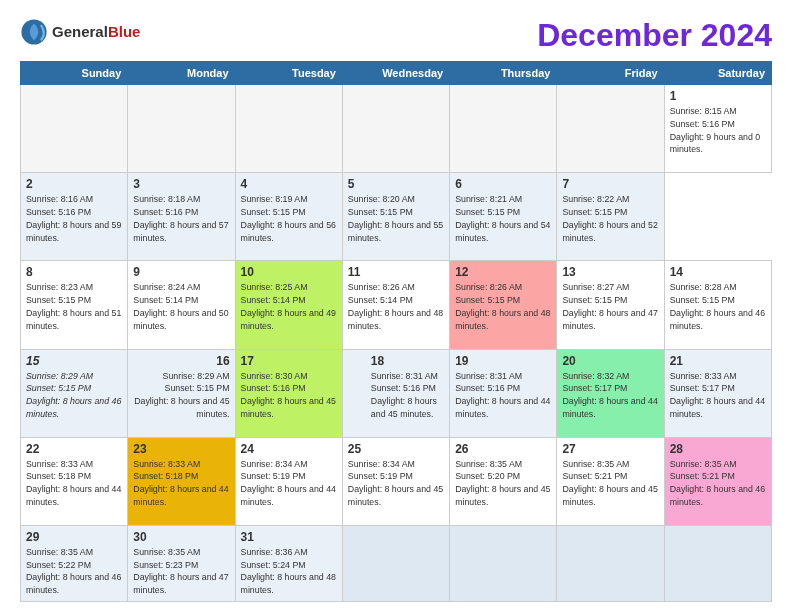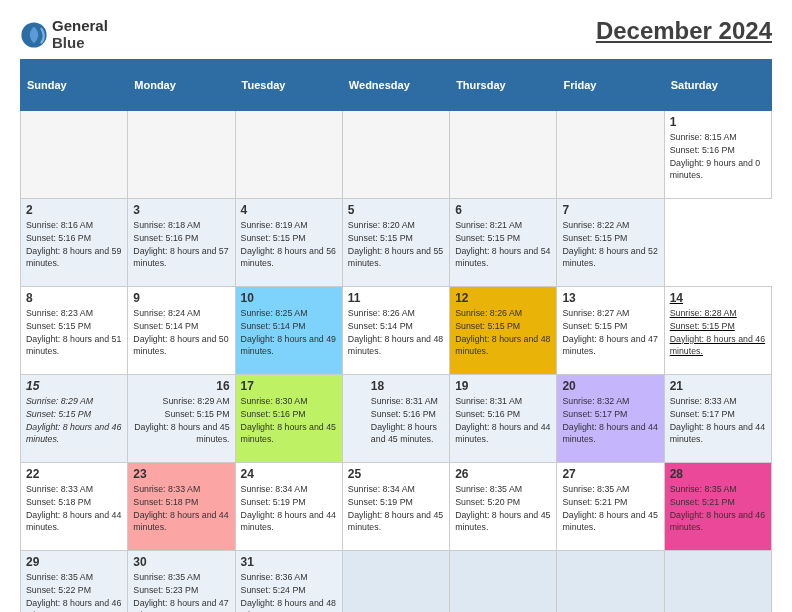--- a/index.html
+++ b/index.html
@@ -22,65 +22,64 @@
       justify-content: space-between;
       align-items: flex-start;
       margin-bottom: 8px;
     }
     .logo {
       display: flex;
       align-items: center;
     }
     .logo-text {
       display: flex;
-      flex-direction: column;
+      flex-direction: row;
       line-height: 1.1;
     }
     .logo-general {
       font-size: 15px;
       font-weight: bold;
       color: #333;
     }
     .logo-blue {
       font-size: 15px;
       font-weight: bold;
-      color: #404040;
+      color: #b91c1c;
     }
     .logo-icon {
       width: 28px;
       height: 28px;
       margin-right: 4px;
     }
     .title-block {
       text-align: right;
     }
     .month-title {
-      font-size: 24px;
-      font-weight: bold;
-      color: #404040;
+      font-size: 32px;
+      font-weight: bold;
+      color: #6d28d9;
       line-height: 1.1;
-      text-decoration: underline;
     }
     .location {
       font-size: 14px;
       color: #555;
     }
     .calendar {
       flex: 1;
       border-collapse: collapse;
       width: 100%;
       font-size: 9.5px;
     }
     .calendar th {
       background: #2e6da4;
       color: #fff;
       font-size: 11px;
       font-weight: bold;
-      padding: 19px 6px;
-      text-align: left;
+      padding: 5px 6px;
+      text-align: right;
       border: 1px solid #2e6da4;
     }
     .calendar td {
       border: 1px solid #ccc;
       vertical-align: top;
       padding: 4px 5px;
       width: calc(100%/7);
       height: 88px;
       background: #fff;
     }
@@ -177,37 +176,37 @@
         </tr>
         <tr>
           <td style="background: rgb(255, 255, 255);">
             <span class="day-num">8</span>
             <div class="day-info">Sunrise: 8:23 AM<br>Sunset: 5:15 PM<br>Daylight: 8 hours and 51 minutes.</div>
           </td>
           <td style="background: rgb(255, 255, 255);">
             <span class="day-num">9</span>
             <div class="day-info">Sunrise: 8:24 AM<br>Sunset: 5:14 PM<br>Daylight: 8 hours and 50 minutes.</div>
           </td>
-          <td style="background: #7dd3fc;">
+          <td style="background: #bef264;">
             <span class="day-num">10</span>
             <div class="day-info">Sunrise: 8:25 AM<br>Sunset: 5:14 PM<br>Daylight: 8 hours and 49 minutes.</div>
           </td>
           <td style="background: rgb(255, 255, 255); margin-left: 24px;">
             <span class="day-num">11</span>
             <div class="day-info">Sunrise: 8:26 AM<br>Sunset: 5:14 PM<br>Daylight: 8 hours and 48 minutes.</div>
           </td>
-          <td style="background: #eab308;">
+          <td style="background: #fca5a5;">
             <span class="day-num">12</span>
             <div class="day-info">Sunrise: 8:26 AM<br>Sunset: 5:15 PM<br>Daylight: 8 hours and 48 minutes.</div>
           </td>
           <td style="background: rgb(255, 255, 255);">
             <span class="day-num">13</span>
             <div class="day-info">Sunrise: 8:27 AM<br>Sunset: 5:15 PM<br>Daylight: 8 hours and 47 minutes.</div>
           </td>
-          <td style="background: rgb(255, 255, 255); text-decoration: underline;">
+          <td style="background: rgb(255, 255, 255);">
             <span class="day-num">14</span>
             <div class="day-info">Sunrise: 8:28 AM<br>Sunset: 5:15 PM<br>Daylight: 8 hours and 46 minutes.</div>
           </td>
         </tr>
         <tr>
           <td style="background: rgb(234, 240, 248); font-style: italic;">
             <span class="day-num">15</span>
             <div class="day-info">Sunrise: 8:29 AM<br>Sunset: 5:15 PM<br>Daylight: 8 hours and 46 minutes.</div>
           </td>
           <td style="background: rgb(234, 240, 248); text-align: right;">
@@ -219,55 +218,55 @@
             <div class="day-info">Sunrise: 8:30 AM<br>Sunset: 5:16 PM<br>Daylight: 8 hours and 45 minutes.</div>
           </td>
           <td style="background: rgb(234, 240, 248); padding-left: 28px;">
             <span class="day-num">18</span>
             <div class="day-info">Sunrise: 8:31 AM<br>Sunset: 5:16 PM<br>Daylight: 8 hours and 45 minutes.</div>
           </td>
           <td style="background: rgb(234, 240, 248);">
             <span class="day-num">19</span>
             <div class="day-info">Sunrise: 8:31 AM<br>Sunset: 5:16 PM<br>Daylight: 8 hours and 44 minutes.</div>
           </td>
-          <td style="background: #c4b5fd;">
+          <td style="background: #86efac;">
             <span class="day-num">20</span>
             <div class="day-info">Sunrise: 8:32 AM<br>Sunset: 5:17 PM<br>Daylight: 8 hours and 44 minutes.</div>
           </td>
           <td style="background: rgb(234, 240, 248);">
             <span class="day-num">21</span>
             <div class="day-info">Sunrise: 8:33 AM<br>Sunset: 5:17 PM<br>Daylight: 8 hours and 44 minutes.</div>
           </td>
         </tr>
         <tr>
           <td style="background: rgb(255, 255, 255); border-radius: 7px;">
             <span class="day-num">22</span>
             <div class="day-info">Sunrise: 8:33 AM<br>Sunset: 5:18 PM<br>Daylight: 8 hours and 44 minutes.</div>
           </td>
-          <td style="background: #fca5a5; margin-left: 15px;">
+          <td style="background: #eab308; margin-left: 15px;">
             <span class="day-num">23</span>
             <div class="day-info">Sunrise: 8:33 AM<br>Sunset: 5:18 PM<br>Daylight: 8 hours and 44 minutes.</div>
           </td>
           <td style="background: rgb(255, 255, 255);">
             <span class="day-num">24</span>
             <div class="day-info">Sunrise: 8:34 AM<br>Sunset: 5:19 PM<br>Daylight: 8 hours and 44 minutes.</div>
           </td>
           <td style="background: rgb(255, 255, 255);">
             <span class="day-num">25</span>
             <div class="day-info">Sunrise: 8:34 AM<br>Sunset: 5:19 PM<br>Daylight: 8 hours and 45 minutes.</div>
           </td>
           <td style="background: rgb(255, 255, 255);">
             <span class="day-num">26</span>
             <div class="day-info">Sunrise: 8:35 AM<br>Sunset: 5:20 PM<br>Daylight: 8 hours and 45 minutes.</div>
           </td>
           <td style="background: rgb(255, 255, 255);">
             <span class="day-num">27</span>
             <div class="day-info">Sunrise: 8:35 AM<br>Sunset: 5:21 PM<br>Daylight: 8 hours and 45 minutes.</div>
           </td>
-          <td style="background: #ec4899; margin-top: 10px;">
+          <td style="background: #f9a8d4; margin-top: 10px;">
             <span class="day-num">28</span>
             <div class="day-info">Sunrise: 8:35 AM<br>Sunset: 5:21 PM<br>Daylight: 8 hours and 46 minutes.</div>
           </td>
         </tr>
         <tr>
           <td style="background: rgb(234, 240, 248);">
             <span class="day-num">29</span>
             <div class="day-info">Sunrise: 8:35 AM<br>Sunset: 5:22 PM<br>Daylight: 8 hours and 46 minutes.</div>
           </td>
           <td style="background: rgb(234, 240, 248);">

